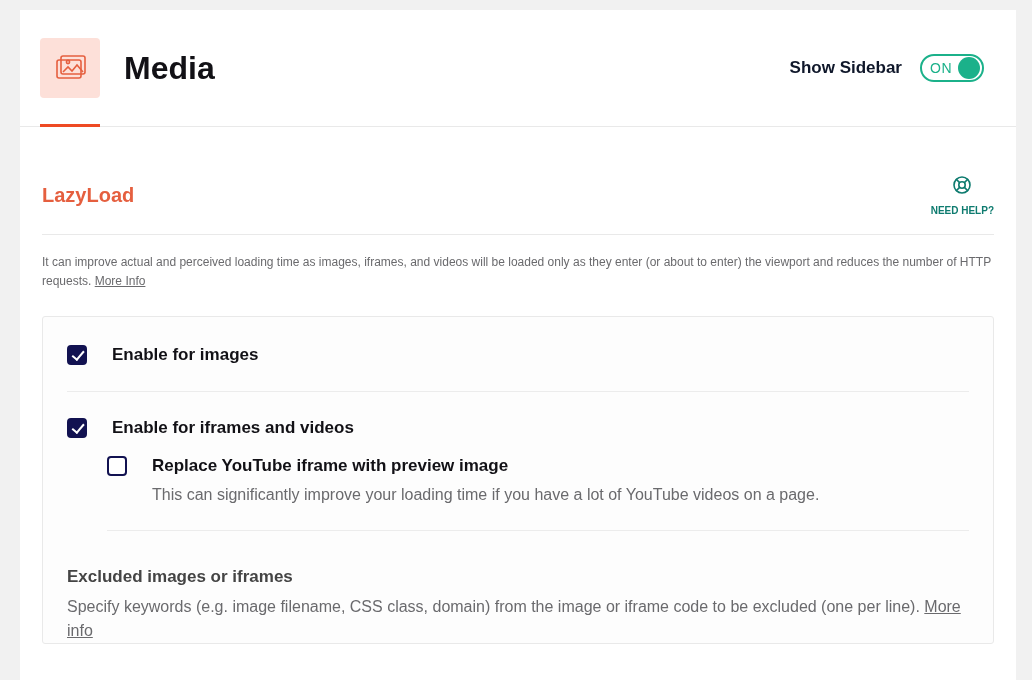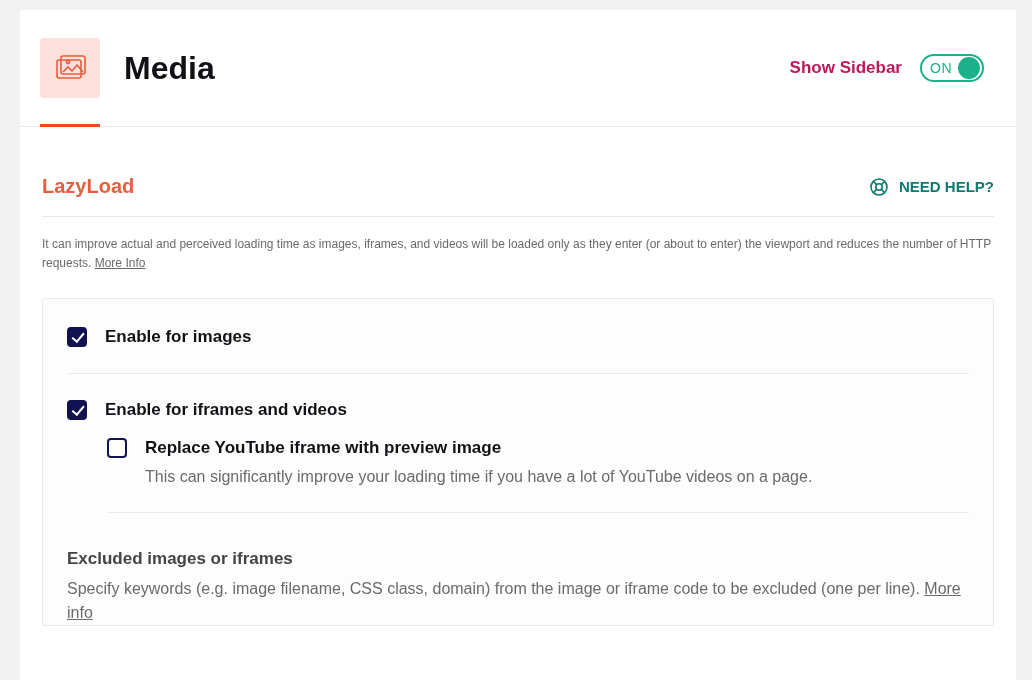--- a/index.html
+++ b/index.html
@@ -36,21 +36,21 @@
     border-radius: 4px;
     display: flex; align-items: center; justify-content: center;
   }
   .icon-tile svg { stroke: #e55f3f; fill: none; }
   .page-title {
     font-size: 32px;
     font-weight: 600;
     color: #121116;
   }
   .header-right { display: flex; align-items: center; gap: 18px; }
-  .sidebar-label { font-size: 17px; font-weight: 600; color: #be185d; }
+  .sidebar-label { font-size: 17px; font-weight: 600; color: #0f172a; }
   .toggle {
     width: 64px; height: 28px;
     border: 2px solid #1bb18a;
     border-radius: 14px;
     display: flex; align-items: center;
     padding: 0 2px;
     position: relative;
     cursor: pointer;
     background: #fff;
   }
@@ -81,40 +81,41 @@
   .content { padding: 48px 22px 0 22px; }
   .section-head {
     display: flex; justify-content: space-between; align-items: center;
     border-bottom: 1px solid #e9e9e9;
     padding-bottom: 18px;
     text-align: center;
   }
   .section-title { font-size: 20px; font-weight: 600; color: #e55f3f; }
   .help-link {
     display: flex; align-items: center; gap: 10px;
-    color: #0e7b6f; font-weight: 700; font-size: 15px;
+    color: #0e7b6f; font-weight: 700; font-size: 10px;
     cursor: pointer;
+    flex-direction: column;
   }
   .help-link svg { stroke: #0e7b6f; fill: none; }
   .section-desc {
     font-size: 12px; color: #6a6a6d; line-height: 1.55;
     margin-top: 18px;
   }
   .section-desc a, .sub-desc a {
     color: #6a6a6d; text-decoration: underline; cursor: pointer;
   }
   .settings-box {
     border: 1px solid #e9e9e9;
     border-radius: 3px;
     margin-top: 26px;
     padding: 28px 24px 0 24px;
     background: #fdfdfd;
   }
   .opt-row {
-    display: flex; align-items: flex-start; gap: 18px;
+    display: flex; align-items: flex-start; gap: 25px;
     padding-bottom: 26px;
     border-bottom: 1px solid #ececec;
     margin-bottom: 26px;
   }
   .opt-row.no-border { border-bottom: none; margin-bottom: 0; padding-bottom: 18px; }
   .chk {
     width: 20px; height: 20px; flex-shrink: 0;
     border: 2px solid #121251;
     border-radius: 4px;
     display: flex; align-items: center; justify-content: center;

